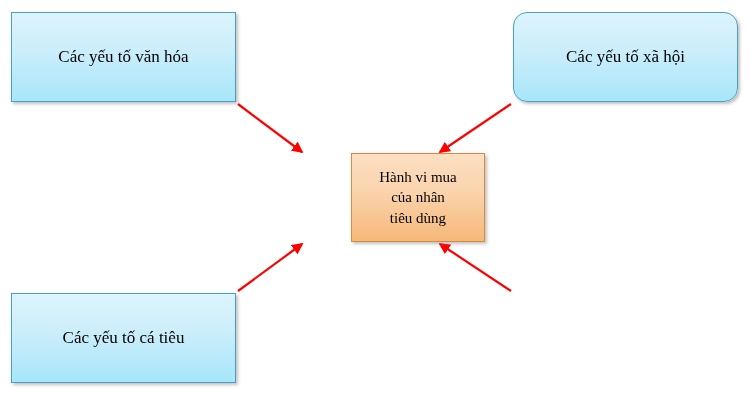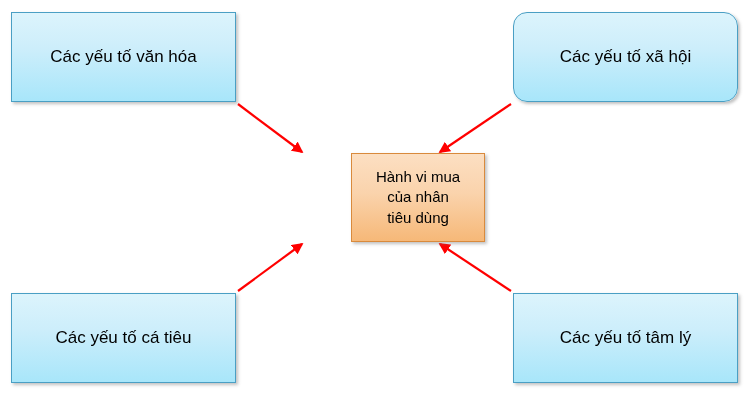--- a/index.html
+++ b/index.html
@@ -6,21 +6,21 @@
     margin: 0;
     padding: 0;
     background: #ffffff;
   }
   #canvas {
     position: relative;
     width: 750px;
     height: 402px;
     background: #ffffff;
     overflow: hidden;
-    font-family: Liberation Sans, sans-serif;
+    font-family: Liberation Serif, serif;
   }
   .factor-box {
     position: absolute;
     box-sizing: border-box;
     border: 1px solid #4a9fc4;
     background: linear-gradient(to bottom, #dcf4fc 0%, #cdeefb 40%, #a8e6fa 100%);
     box-shadow: 2px 2px 3px rgba(120,120,120,0.45);
     display: flex;
     align-items: center;
     justify-content: center;
@@ -84,23 +84,20 @@
   </div>
 
   <div id="box-tr" class="factor-box">
     <span>Các yếu tố xã hội</span>
   </div>
 
   <div id="box-bl" class="factor-box">
     <span>Các yếu tố cá tiêu</span>
   </div>
 
-  <div id="box-br" class="factor-box">
-    <span>Các yếu tố tâm lý</span>
-  </div>
 
   <div id="box-center" class="center-box">
     <span>
       <span class="line">Hành vi mua</span>
       <span class="line">của nhân</span>
       <span class="line">tiêu dùng</span>
     </span>
   </div>
 
 </div>

